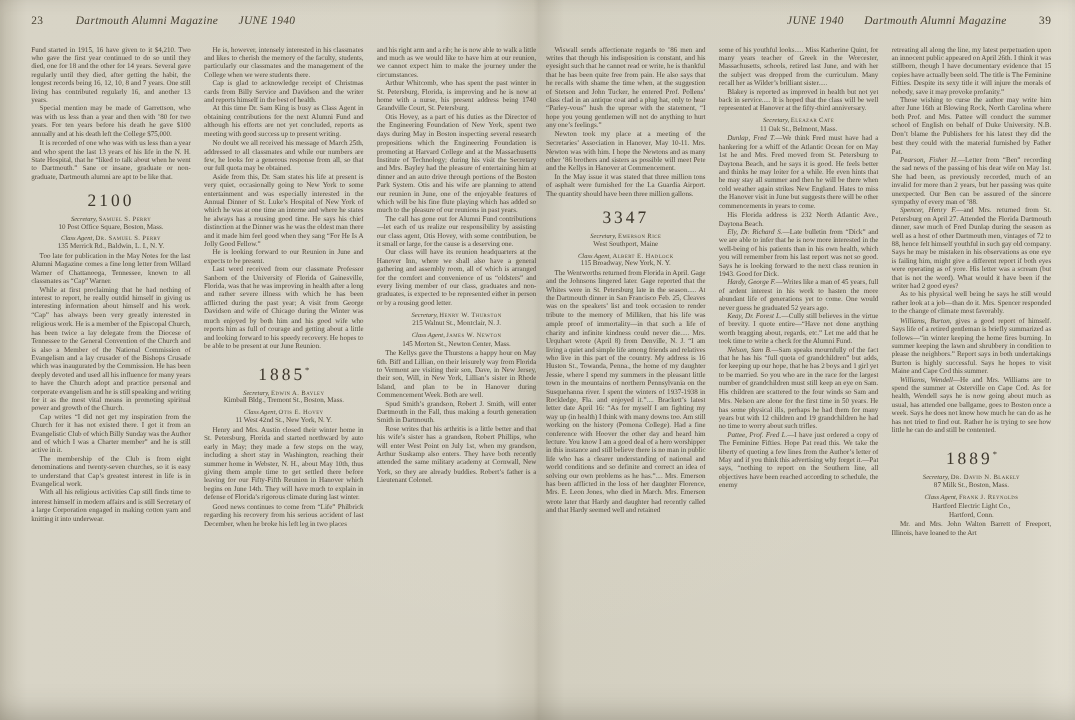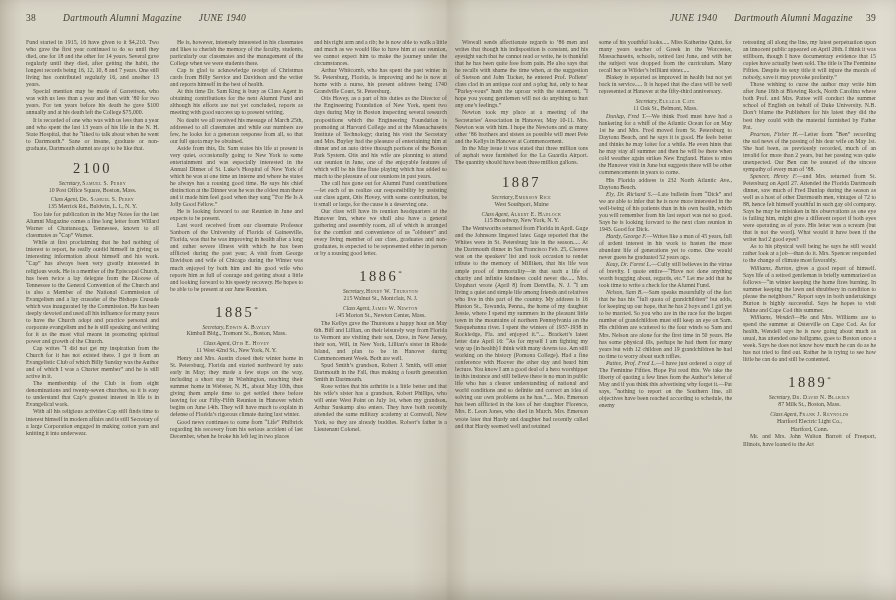--- a/index.html
+++ b/index.html
@@ -19,21 +19,21 @@
   .page{position:absolute;top:0;height:600px;width:448px;box-sizing:border-box;}
   .page.left{left:0;padding:13px 0 0 26px;}
   .page.right{left:448px;padding:13px 0 0 7px;}
   .page-header{display:flex;align-items:baseline;font-size:9.5px;letter-spacing:.3px;
     margin-bottom:16px;color:#474132;width:421px;}
   .page-header .mag-title,.page-header .issue{font-style:italic;font-family:Liberation Serif, serif;}
   .left-header .mag-title{margin-left:27px;}
   .left-header .issue{margin-left:17px;}
   .right-header{justify-content:flex-end;}
   .right-header .mag-title{margin-left:17px;}
-  .right-header .pagenum{margin-left:13px;}
+  .right-header .pagenum{margin-left:27px;}
   .columns{display:flex;gap:11px;height:516px;overflow:hidden;width:421px;}
   .col{width:133px;overflow:hidden;text-align:justify;font-size:5.9px;line-height:7.05px;
     word-spacing:-.15px;hyphens:auto;}
   .body-para{margin:0;text-indent:7px;}
   .body-para.no-indent{text-indent:0;}
   .entry-lead{font-style:italic;}
   .year-heading{font-size:14.5px;line-height:16px;text-align:center;letter-spacing:2.5px;
     color:#3d372c;margin:8px 0 4px;text-indent:0;}
   .year-heading .star{font-size:7px;vertical-align:6px;letter-spacing:0;}
   .role-line{text-align:center;text-indent:0;font-size:5.5px;line-height:6.8px;margin-top:3px;color:#48422f;}
@@ -41,21 +41,21 @@
   .role-name{font-variant:small-caps;letter-spacing:.4px;}
   .addr-line{text-align:center;text-indent:0;font-size:5.9px;line-height:6.9px;margin-bottom:1px;}
 </style>
 </head>
 <body>
 
 <div class="spread">
 
   <section class="page left">
     <header class="page-header left-header">
-      <span class="pagenum">38</span>
+      <span class="pagenum">23</span>
       <span class="mag-title">Dartmouth Alumni Magazine</span>
       <span class="issue">JUNE 1940</span>
     </header>
     <div class="columns">
       <div class="col">
           <p class="body-para no-indent">Fund started in 1915, 16 have given to it $4,210. Two who gave the first year continued to do so until they died, one for 18 and the other for 14 years. Several gave regularly until they died, after getting the habit, the longest records being 16, 12, 10, 8 and 7 years. One still living has contributed regularly 16, and another 13 years.</p>
           <p class="body-para">Special mention may be made of Garrettson, who was with us less than a year and then with ’80 for two years. For ten years before his death he gave $100 annually and at his death left the College $75,000.</p>
           <p class="body-para">It is recorded of one who was with us less than a year and who spent the last 13 years of his life in the N. H. State Hospital, that he “liked to talk about when he went to Dartmouth.” Sane or insane, graduate or non-graduate, Dartmouth alumni are apt to be like that.</p>
           <div class="year-heading">2100</div>
           <div class="role-line"><span class="role-label">Secretary, </span><span class="role-name">Samuel S. Perry</span></div>
@@ -83,21 +83,20 @@
           <div class="addr-line">11 West 42nd St., New York, N. Y.</div>
           <p class="body-para">Henry and Mrs. Austin closed their winter home in St. Petersburg, Florida and started northward by auto early in May; they made a few stops on the way, including a short stay in Washington, reaching their summer home in Webster, N. H., about May 10th, thus giving them ample time to get settled there before leaving for our Fifty-Fifth Reunion in Hanover which begins on June 14th. They will have much to explain in defense of Florida’s rigorous climate during last winter.</p>
           <p class="body-para">Good news continues to come from “Life” Philbrick regarding his recovery from his serious accident of last December, when he broke his left leg in two places</p>
         </div>
       <div class="col">
           <p class="body-para no-indent">and his right arm and a rib; he is now able to walk a little and much as we would like to have him at our reunion, we cannot expect him to make the journey under the circumstances.</p>
           <p class="body-para">Arthur Whitcomb, who has spent the past winter in St. Petersburg, Florida, is improving and he is now at home with a nurse, his present address being 1740 Grandville Court, St. Petersburg.</p>
           <p class="body-para">Otis Hovey, as a part of his duties as the Director of the Engineering Foundation of New York, spent two days during May in Boston inspecting several research propositions which the Engineering Foundation is promoting at Harvard College and at the Massachusetts Institute of Technology; during his visit the Secretary and Mrs. Bayley had the pleasure of entertaining him at dinner and an auto drive through portions of the Boston Park System. Otis and his wife are planning to attend our reunion in June, one of the enjoyable features of which will be his fine flute playing which has added so much to the pleasure of our reunions in past years.</p>
           <p class="body-para">The call has gone out for Alumni Fund contributions—let each of us realize our responsibility by assisting our class agent, Otis Hovey, with some contribution, be it small or large, for the cause is a deserving one.</p>
           <p class="body-para">Our class will have its reunion headquarters at the Hanover Inn, where we shall also have a general gathering and assembly room, all of which is arranged for the comfort and convenience of us “oldsters” and every living member of our class, graduates and non-graduates, is expected to be represented either in person or by a rousing good letter.</p>
-          <div class="year-heading">1886<span class="star">*</span></div>
           <div class="role-line"><span class="role-label">Secretary, </span><span class="role-name">Henry W. Thurston</span></div>
           <div class="addr-line">215 Walnut St., Montclair, N. J.</div>
           <div class="role-line"><span class="role-label">Class Agent, </span><span class="role-name">James W. Newton</span></div>
           <div class="addr-line">145 Morton St., Newton Center, Mass.</div>
           <p class="body-para">The Kellys gave the Thurstons a happy hour on May 6th. Biff and Lillian, on their leisurely way from Florida to Vermont are visiting their son, Dave, in New Jersey, their son, Will, in New York, Lillian’s sister in Rhode Island, and plan to be in Hanover during Commencement Week. Both are well.</p>
           <p class="body-para">Spud Smith’s grandson, Robert J. Smith, will enter Dartmouth in the Fall, thus making a fourth generation Smith in Dartmouth.</p>
           <p class="body-para">Rose writes that his arthritis is a little better and that his wife’s sister has a grandson, Robert Phillips, who will enter West Point on July 1st, when my grandson, Arthur Suskamp also enters. They have both recently attended the same military academy at Cornwall, New York, so they are already buddies. Robert’s father is a Lieutenant Colonel.</p>
         </div>
     </div>
   </section>
@@ -106,21 +105,21 @@
     <header class="page-header right-header">
       <span class="issue">JUNE 1940</span>
       <span class="mag-title">Dartmouth Alumni Magazine</span>
       <span class="pagenum">39</span>
     </header>
     <div class="columns">
       <div class="col">
           <p class="body-para">Wiswall sends affectionate regards to ’86 men and writes that though his indisposition is constant, and his eyesight such that he cannot read or write, he is thankful that he has been quite free from pain. He also says that he recalls with shame the time when, at the suggestion of Stetson and John Tucker, he entered Prof. Pollens’ class clad in an antique coat and a plug hat, only to hear “Parley-vous” hush the uproar with the statement, “I hope you young gentlemen will not do anything to hurt any one’s feelings.”</p>
           <p class="body-para">Newton took my place at a meeting of the Secretaries’ Association in Hanover, May 10-11. Mrs. Newton was with him. I hope the Newtons and as many other ’86 brothers and sisters as possible will meet Pete and the Kellys in Hanover at Commencement.</p>
           <p class="body-para">In the May issue it was stated that three million tons of asphalt were furnished for the La Guardia Airport. The quantity should have been three million gallons.</p>
-          <div class="year-heading">1887</div>
+          <div class="year-heading">3347</div>
           <div class="role-line"><span class="role-label">Secretary, </span><span class="role-name">Emerson Rice</span></div>
           <div class="addr-line">West Southport, Maine</div>
           <div class="role-line"><span class="role-label">Class Agent, </span><span class="role-name">Albert E. Hadlock</span></div>
           <div class="addr-line">115 Broadway, New York, N. Y.</div>
           <p class="body-para">The Wentworths returned from Florida in April. Gage and the Johnsons lingered later. Gage reported that the Whites were in St. Petersburg late in the season..... At the Dartmouth dinner in San Francisco Feb. 25, Cleaves was on the speakers’ list and took occasion to render tribute to the memory of Milliken, that his life was ample proof of immortality—in that such a life of charity and infinite kindness could never die..... Mrs. Urquhart wrote (April 8) from Denville, N. J. “I am living a quiet and simple life among friends and relatives who live in this part of the country. My address is 16 Huston St., Towanda, Penna., the home of my daughter Jessie, where I spend my summers in the pleasant little town in the mountains of northern Pennsylvania on the Susquehanna river. I spent the winters of 1937-1938 in Rockledge, Fla. and enjoyed it.”.... Brackett’s latest letter date April 16: “As for myself I am fighting my way up (in health) I think with many downs too. Am still working on the history (Pomona College). Had a fine conference with Hoover the other day and heard him lecture. You know I am a good deal of a hero worshipper in this instance and still believe there is no man in public life who has a clearer understanding of national and world conditions and so definite and correct an idea of solving our own problems as he has.”.... Mrs. Emerson has been afflicted in the loss of her daughter Florence, Mrs. E. Leon Jones, who died in March. Mrs. Emerson wrote later that Hardy and daughter had recently called and that Hardy seemed well and retained</p>
         </div>
       <div class="col">
           <p class="body-para no-indent">some of his youthful looks..... Miss Katherine Quint, for many years teacher of Greek in the Worcester, Massachusetts, schools, retired last June, and with her the subject was dropped from the curriculum. Many recall her as Wilder’s brilliant sister.....</p>
           <p class="body-para">Blakey is reported as improved in health but not yet back in service..... It is hoped that the class will be well represented at Hanover at the fifty-third anniversary.</p>
           <div class="role-line"><span class="role-label">Secretary, </span><span class="role-name">Eleazar Cate</span></div>

